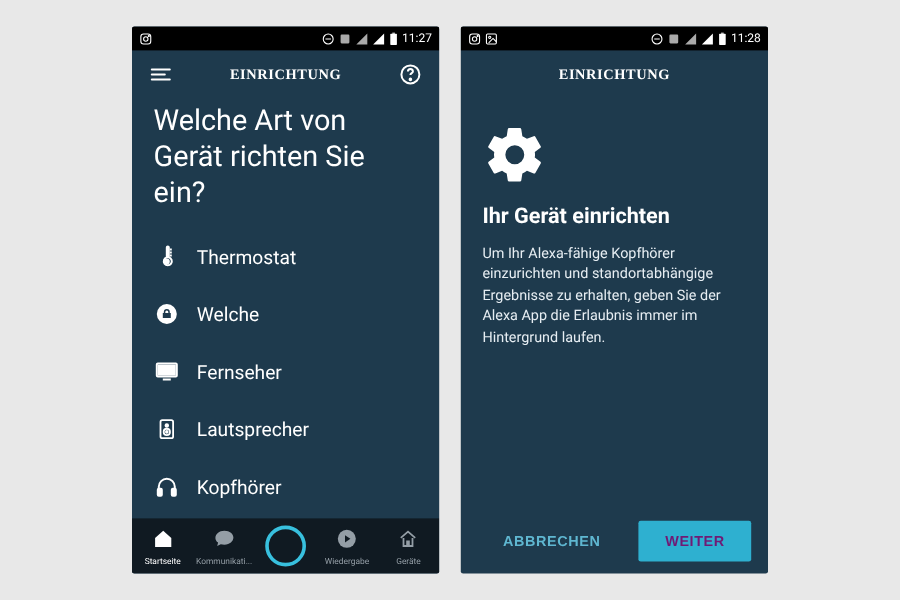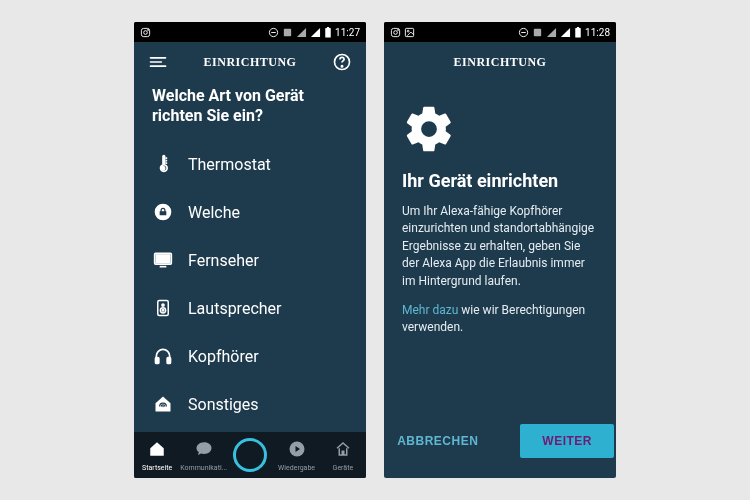--- a/index.html
+++ b/index.html
@@ -4,21 +4,21 @@
 <style>
   * { box-sizing: border-box; margin: 0; padding: 0; }
   body {
     background: #e8e8e8;
     font-family: -apple-system, BlinkMacSystemFont, "Segoe UI", Roboto, Arial, sans-serif;
     width: 750px; height: 500px;
     display: flex; justify-content: center; align-items: center;
     gap: 18px;
   }
   .phone {
-    width: 232px; height: 456px;
+    width: 256px; height: 456px;
     background: #1e3a4d;
     color: #fff;
     display: flex; flex-direction: column;
     overflow: hidden;
     border-radius: 2px;
     position: relative;
   }
   .status-bar {
     height: 20px;
     background: #000;
@@ -37,21 +37,21 @@
   .topbar .title {
     flex: 1; text-align: center;
     font-size: 12px; font-weight: 600; letter-spacing: 0.5px; font-family: Liberation Serif, serif;
   }
   .icon-btn { width: 24px; height: 24px; display:flex; align-items:center; justify-content:center; cursor:pointer; }
   .content {
     flex: 1; overflow-y: auto;
     padding: 4px 18px 0 18px;
   }
   .heading {
-    font-size: 16px; font-weight: 700; line-height: 1.25;
+    font-size: 24px; font-weight: 400; line-height: 1.25;
     margin-bottom: 14px;
   }
   .device-list { display: flex; flex-direction: column; }
   .device-item {
     display: flex; align-items: center; gap: 14px;
     padding: 13px 0;
     font-size: 16px;
     cursor: pointer;
   }
   .device-icon { width: 22px; height: 22px; display:flex; align-items:center; justify-content:center; }
@@ -77,23 +77,23 @@
     background: #101a22;
   }
 
   
   .gear-big { width: 54px; height: 54px; margin: 16px 0 14px 0; }
   .sub-heading { font-size: 18px; font-weight: 700; margin-bottom: 12px; }
   .body-text { font-size: 12px; line-height: 1.45; color: #e6edf2; }
   .link-text { color: #5fb7d1; }
   .footer-buttons {
     height: 54px;
-    display: flex; align-items: flex-start; justify-content: flex-end;
-    gap: 20px;
-    padding: 0 2px 10px 14px;
+    display: flex; align-items: flex-end; justify-content: flex-end;
+    gap: 10px;
+    padding: 0 14px 10px 14px;
   }
   .btn {
     font-size: 12px; font-weight: 600; letter-spacing: 0.5px;
     padding: 10px 22px;
     cursor:pointer;
     border: none;
     background: transparent;
   }
   .btn-cancel { color: #5fb7d1; }
   .btn-primary { background: #2eb0d0; color: #701a75; border-radius: 2px; }
@@ -310,22 +310,19 @@
   </div>
 
   <div class="content">
     <div class="gear-big">
       <svg width="54" height="54" viewBox="0 0 24 24" fill="#fff">
         <path d="M19.4 13a7.5 7.5 0 0 0 .1-1 7.5 7.5 0 0 0-.1-1l2.1-1.6a.5.5 0 0 0 .1-.6l-2-3.5a.5.5 0 0 0-.6-.2l-2.5 1a7.3 7.3 0 0 0-1.7-1l-.4-2.6a.5.5 0 0 0-.5-.4h-4a.5.5 0 0 0-.5.4L9 5.1a7.3 7.3 0 0 0-1.7 1l-2.5-1a.5.5 0 0 0-.6.2l-2 3.5a.5.5 0 0 0 .1.6L4.4 11a7.5 7.5 0 0 0-.1 1 7.5 7.5 0 0 0 .1 1l-2.1 1.6a.5.5 0 0 0-.1.6l2 3.5a.5.5 0 0 0 .6.2l2.5-1a7.3 7.3 0 0 0 1.7 1l.4 2.6a.5.5 0 0 0 .5.4h4a.5.5 0 0 0 .5-.4l.4-2.6a7.3 7.3 0 0 0 1.7-1l2.5 1a.5.5 0 0 0 .6-.2l2-3.5a.5.5 0 0 0-.1-.6zM12 15.5A3.5 3.5 0 1 1 15.5 12 3.5 3.5 0 0 1 12 15.5z"></path>
       </svg>
     </div>
     <div class="sub-heading">Ihr Gerät einrichten</div>
     <p class="body-text">Um Ihr Alexa-fähige Kopfhörer einzurichten und standortabhängige Ergebnisse zu erhalten, geben Sie der Alexa App die Erlaubnis immer im Hintergrund laufen.</p>
-    <p class="body-text" style="margin-top:12px;">
-      <span class="link-text">Mehr dazu</span><span> wie wir Berechtigungen verwenden.</span>
-    </p>
   </div>
 
   <div class="footer-buttons">
     <button class="btn btn-cancel">ABBRECHEN</button>
     <button class="btn btn-primary">WEITER</button>
   </div>
 </div>
 
 </body></html>

